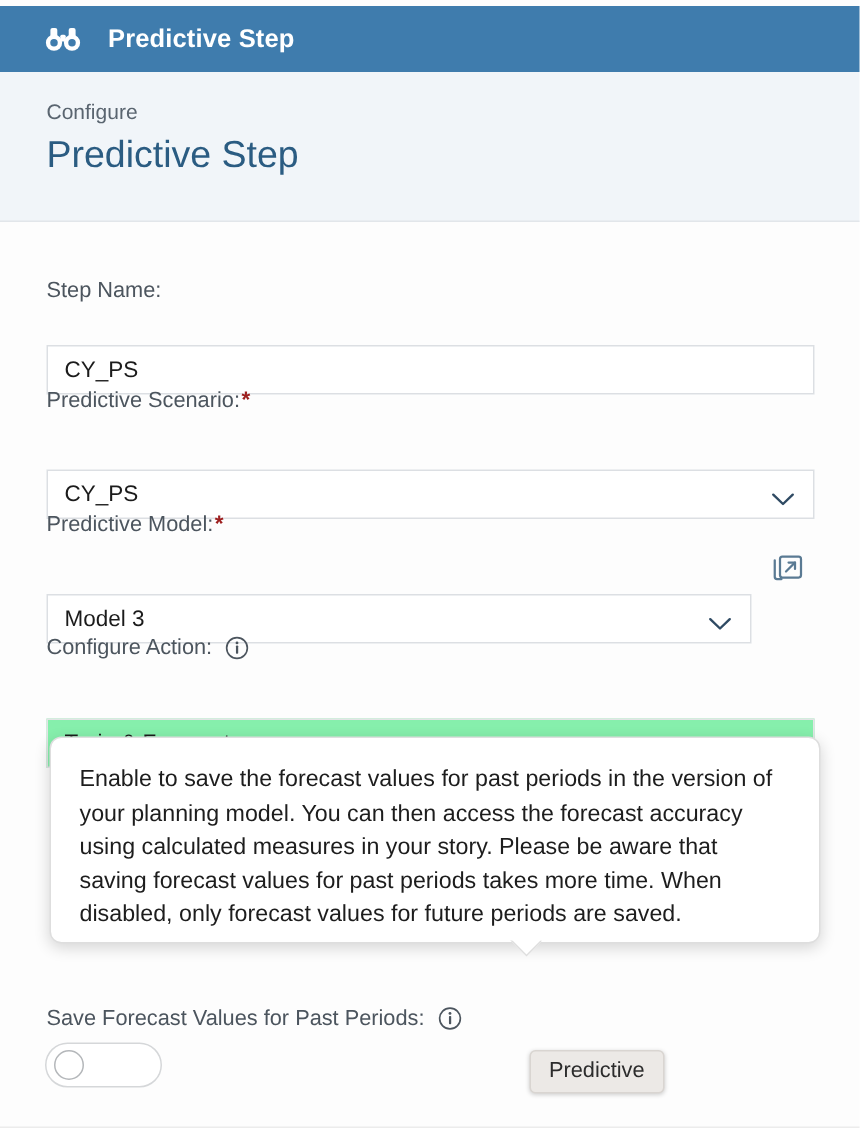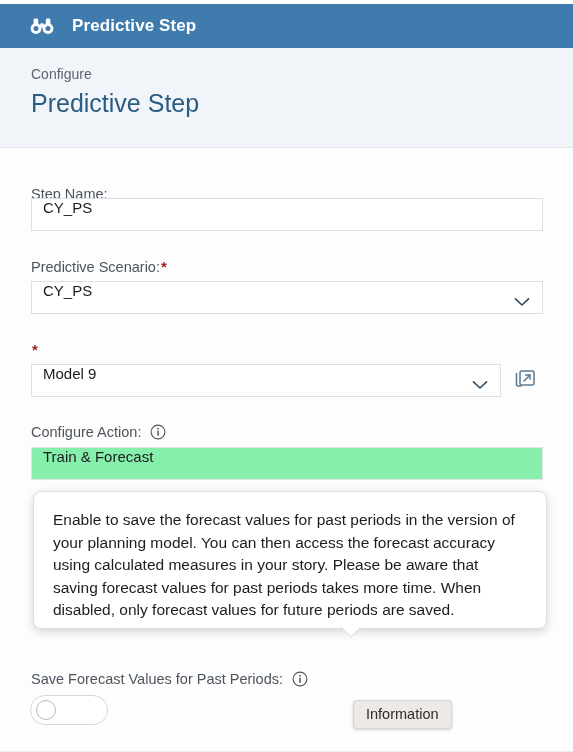--- a/index.html
+++ b/index.html
@@ -48,22 +48,22 @@
   .fieldlabel{
     position:absolute;left:31px;
     font-size:14.5px;color:#4c555e;white-space:nowrap;
     display:flex;align-items:center;
   }
   .req{color:#9d1f1f;font-size:15px;margin-left:1px;font-weight:bold;}
 
   .inputbox{
     position:absolute;left:31px;width:512px;height:33px;
     background:#ffffff;border:1px solid #dcdfe3;box-sizing:border-box;
-    display:flex;
-    font-size:15px;color:#1b1b1b;
+    display:flex;align-items:center;
+    font-size:15px;color:#1b1b1b;margin-top:32px;
   }
   .inputbox .val{padding-left:11px;}
   .inputbox.readonly{background:#86efac;border-color:#e3e4e6;}
   .inputbox.narrow{width:470px;}
 
   .chev{
     position:absolute;right:12px;top:50%;transform:translateY(-50%);
     width:16px;height:10px;
   }
   .extlink{
@@ -161,24 +161,25 @@
     <div class="inputbox" style="top:128px;">
       <span class="val">CY_PS</span>
       <span class="chev">
         <svg width="16" height="10" viewBox="0 0 16 10">
             <path d="M1.5 1.8 L8 8 L14.5 1.8" stroke="#2f4a63" stroke-width="1.6" fill="none" stroke-linecap="round" stroke-linejoin="round"></path>
           </svg>
       </span>
     </div>
 
     <div class="fieldlabel" style="top:188px;">
+      <span>Predictive Model:</span>
         <span class="req">*</span>
     </div>
     <div class="inputbox narrow" style="top:211px;">
-      <span class="val">Model 9</span>
+      <span class="val">Model 3</span>
       <span class="chev">
         <svg width="16" height="10" viewBox="0 0 16 10">
             <path d="M1.5 1.8 L8 8 L14.5 1.8" stroke="#2f4a63" stroke-width="1.6" fill="none" stroke-linecap="round" stroke-linejoin="round"></path>
           </svg>
       </span>
     </div>
     <span class="extlink" style="top:214px;">
       <svg width="26" height="26" viewBox="0 0 26 26">
         <path d="M4.5 6.5 v11 a1.5 1.5 0 0 0 1.5 1.5 h3" stroke="#5a7a93" stroke-width="1.5" fill="none" stroke-linecap="round"></path>
         <rect x="8" y="4" width="14" height="14" rx="1.6" stroke="#5a7a93" stroke-width="1.5" fill="none"></rect>
@@ -217,16 +218,16 @@
 
     <div class="bottomrule"></div>
   </div>
 
   <div class="popover">
     <div class="ptext">Enable to save the forecast values for past periods in the version of your planning model. You can then access the forecast accuracy using calculated measures in your story. Please be aware that saving forecast values for past periods takes more time. When disabled, only forecast values for future periods are saved.</div>
     <div class="arrow"></div>
   </div>
 
   <div class="minitip">
-    <span>Information</span>
+    <span>Predictive</span>
   </div>
 
 </div>
 
 </body></html>

